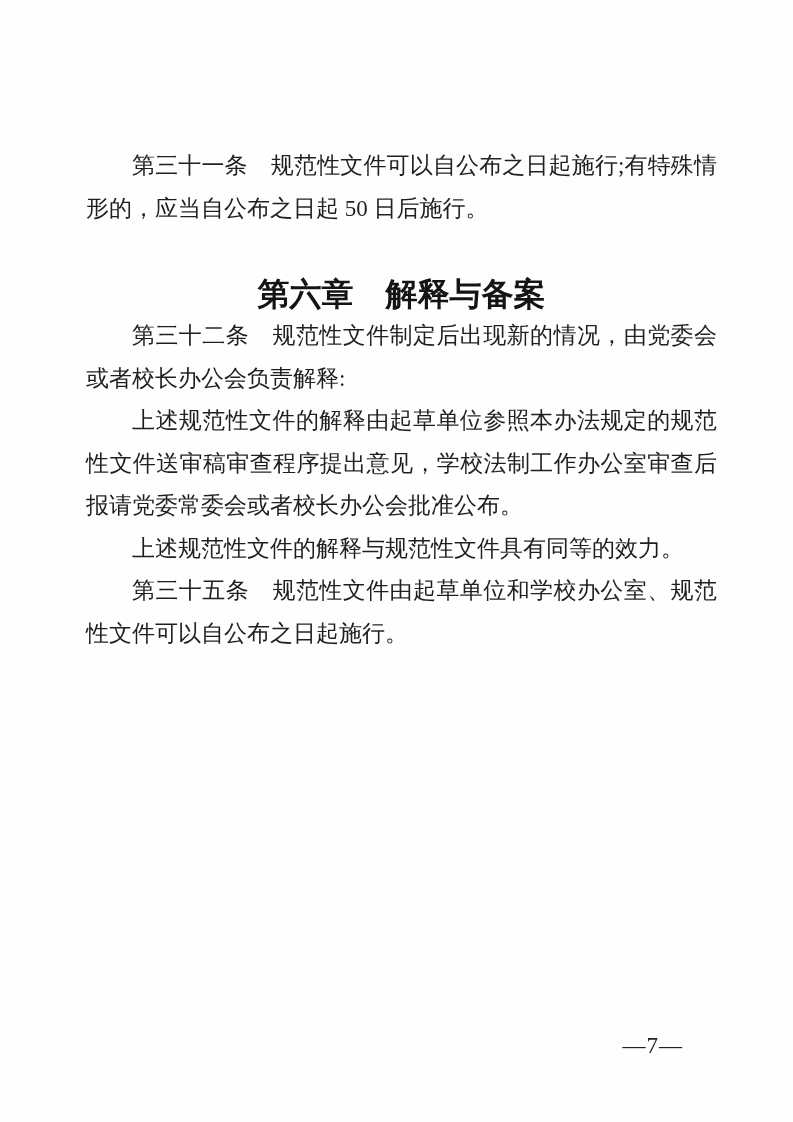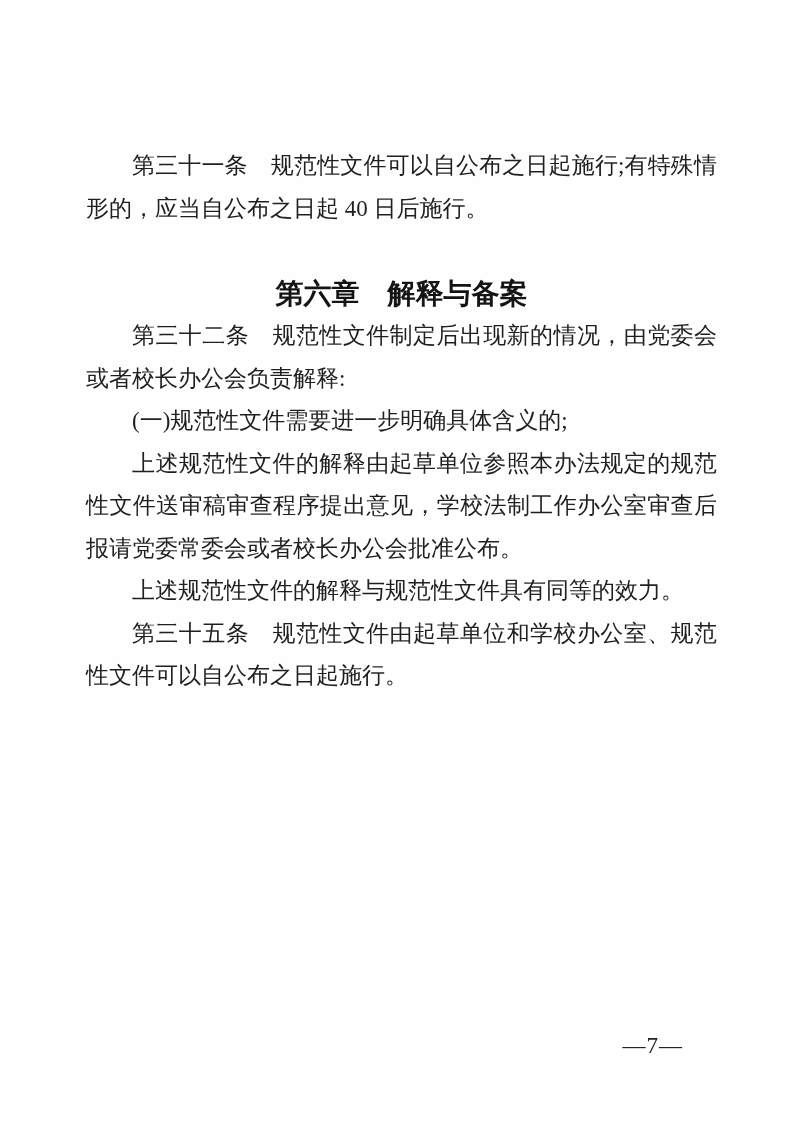--- a/index.html
+++ b/index.html
@@ -28,21 +28,21 @@
     margin: 0;
     font-size: 23px;
     line-height: 42.5px;
     text-align: justify;
     text-indent: 2em;
     color: #1f1f1f;
     font-family: "Liberation Serif", "DejaVu Serif", serif;
   }
   .chapter {
     margin: 42.5px 0 0 0;
-    font-size: 28px;
+    font-size: 32px;
     line-height: 42.5px;
     text-align: center;
     text-indent: 0;
     font-weight: 700;
     color: #141414;
     font-family: "Liberation Sans", "DejaVu Sans", sans-serif;
   }
   .page-number {
     position: absolute;
     top: 1032px;
@@ -52,22 +52,21 @@
     letter-spacing: 1px;
     color: #222222;
     font-family: "Liberation Serif", "DejaVu Serif", serif;
   }
 </style>
 </head>
 <body>
 
 <div class="page">
   <div class="content">
-    <p class="para">第三十一条　规范性文件可以自公布之日起施行;有特殊情形的，应当自公布之日起 40 日后施行。</p>
+    <p class="para">第三十一条　规范性文件可以自公布之日起施行;有特殊情形的，应当自公布之日起 50 日后施行。</p>
     <h2 class="chapter">第六章　解释与备案</h2>
     <p class="para">第三十二条　规范性文件制定后出现新的情况，由党委会或者校长办公会负责解释:</p>
-    <p class="para">(一)规范性文件需要进一步明确具体含义的;</p>
     <p class="para">上述规范性文件的解释由起草单位参照本办法规定的规范性文件送审稿审查程序提出意见，学校法制工作办公室审查后报请党委常委会或者校长办公会批准公布。</p>
     <p class="para">上述规范性文件的解释与规范性文件具有同等的效力。</p>
     <p class="para">第三十五条　规范性文件由起草单位和学校办公室、规范性文件可以自公布之日起施行。</p>
   </div>
   <div class="page-number">—7—</div>
 </div>
 
 </body></html>

